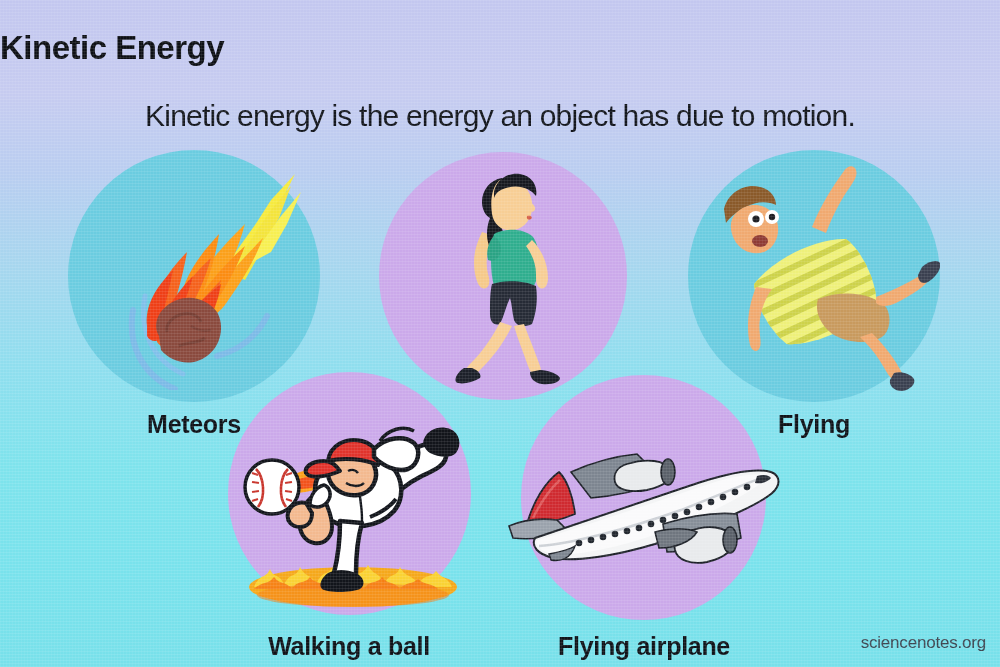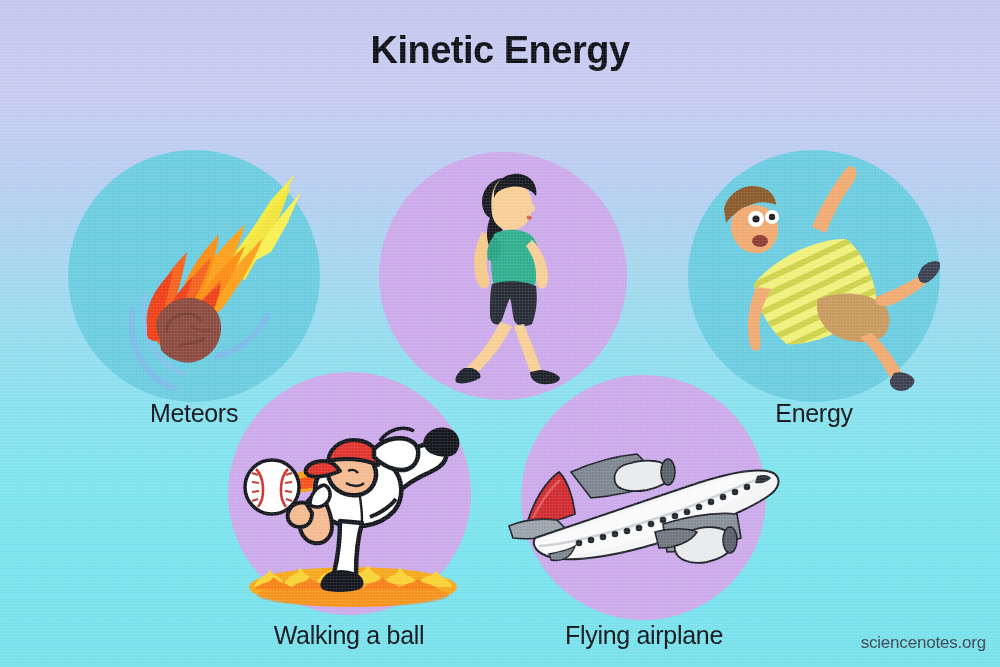--- a/index.html
+++ b/index.html
@@ -34,22 +34,22 @@
       repeating-linear-gradient(0deg, rgba(255,255,255,0.16) 0px, rgba(255,255,255,0.16) 1px, rgba(0,0,0,0.0) 1px, rgba(0,0,0,0.0) 3px),
       repeating-linear-gradient(90deg, rgba(255,255,255,0.10) 0px, rgba(255,255,255,0.10) 1px, rgba(0,0,0,0.0) 1px, rgba(0,0,0,0.0) 3px);
     opacity: 0.55;
     z-index: 40;
   }
 
   .title {
     position: absolute;
     left: 0; right: 0;
     top: 31px;
-    text-align: center;
-    font-size: 38px;
+    text-align: left;
+    font-size: 33px;
     font-weight: bold;
     letter-spacing: -0.5px;
     color: #0d0f14;
     line-height: 1.05;
   }
   .subtitle {
     position: absolute;
     left: 0; right: 0;
     top: 99px;
     text-align: center;
@@ -62,25 +62,26 @@
 
   .circle {
     position: absolute;
     border-radius: 50%;
     z-index: 1;
   }
   .item-label {
     position: absolute;
     text-align: center;
     font-size: 25px;
-    font-weight: normal;
+    font-weight: bold;
     color: #0f1218;
     letter-spacing: -0.3px;
     z-index: 20;
     white-space: nowrap;
+    margin-top: 11px;
   }
   .art {
     position: absolute;
     z-index: 10;
   }
   .watermark {
     position: absolute;
     right: 14px;
     bottom: 14px;
     font-size: 17px;
@@ -89,20 +90,21 @@
     z-index: 25;
     margin-left: 43px;
   }
 </style>
 </head>
 <body>
 
 <div id="poster">
 
   <div class="title">Kinetic Energy</div>
+  <div class="subtitle">Kinetic energy is the energy an object has due to motion.</div>
 
   <div class="circle" style="left:68px; top:150px; width:252px; height:252px; background:#6bcce0;"></div>
   <div class="circle" style="left:379px; top:152px; width:248px; height:248px; background:#cba9ea;"></div>
   <div class="circle" style="left:688px; top:150px; width:252px; height:252px; background:#6bcce0;"></div>
 
   <div class="circle" style="left:228px; top:372px; width:243px; height:243px; background:#cba9ea;"></div>
   <div class="circle" style="left:521px; top:375px; width:245px; height:245px; background:#cba9ea;"></div>
 
   <div class="art" style="left:95px; top:160px; width:230px; height:230px;">
     <svg viewBox="0 0 230 230" width="230" height="230">
@@ -347,20 +349,20 @@
                C 186 145, 172 140, 170 130 C 168 120, 172 116, 182 112 Z" fill="#e8eaec" stroke="#1d2128" stroke-width="1.8"></path>
       <ellipse cx="225" cy="120" rx="7" ry="13" fill="#5a6069" stroke="#1d2128" stroke-width="1.6"></ellipse>
 
       <path d="M150 112 C 166 108, 182 108, 192 112 C 186 122, 170 128, 154 128 Z" fill="#6f767f" stroke="#1d2128" stroke-width="1.5"></path>
 
       <path d="M44 134 C 54 132, 64 130, 70 126 C 66 138, 56 142, 46 140 Z" fill="#7d8590" stroke="#1d2128" stroke-width="1.4"></path>
     </svg>
   </div>
 
   <div class="item-label" style="left:68px; top:399px; width:252px;">Meteors</div>
-  <div class="item-label" style="left:688px; top:399px; width:252px;">Energy</div>
+  <div class="item-label" style="left:688px; top:399px; width:252px;">Flying</div>
   <div class="item-label" style="left:213px; top:621px; width:272px;">Walking a ball</div>
   <div class="item-label" style="left:508px; top:621px; width:272px;">Flying airplane</div>
 
   <div class="watermark">sciencenotes.org</div>
 
   <div id="texture"></div>
 </div>
 
 </body></html>

